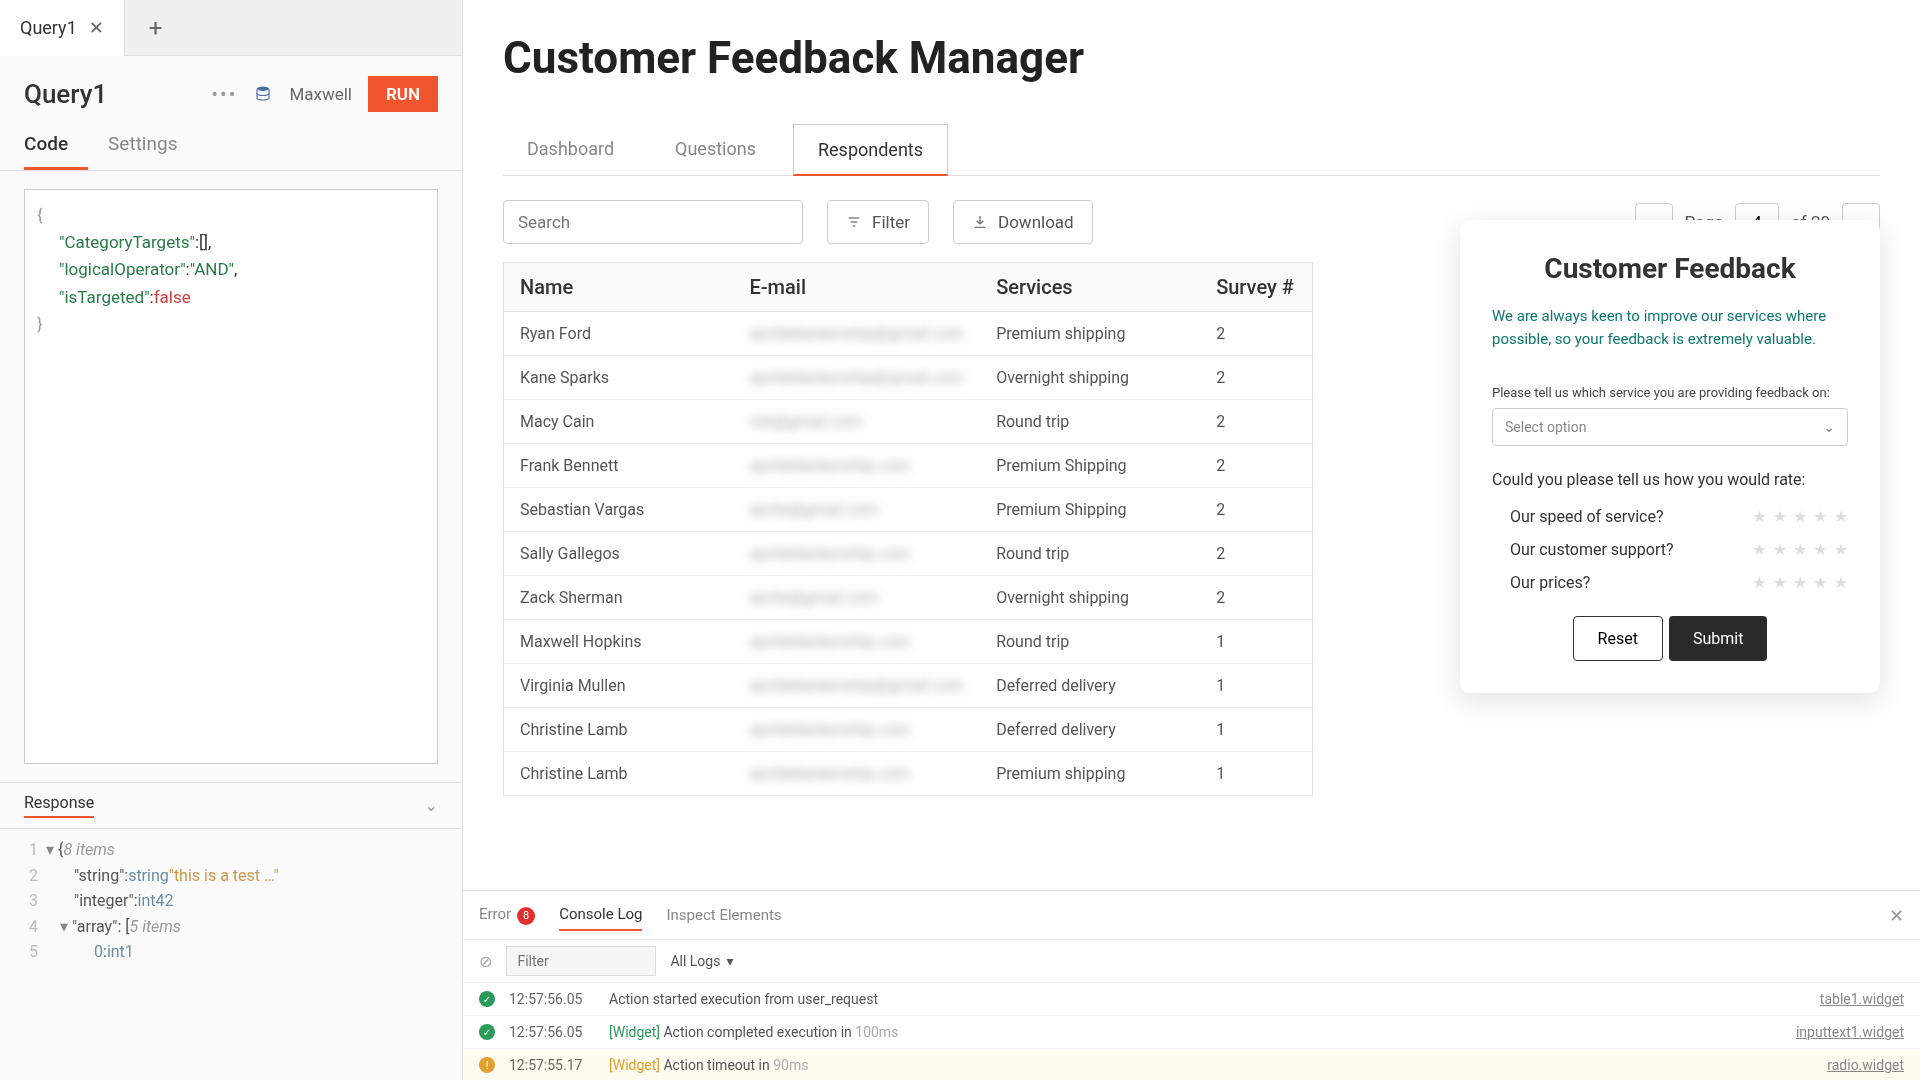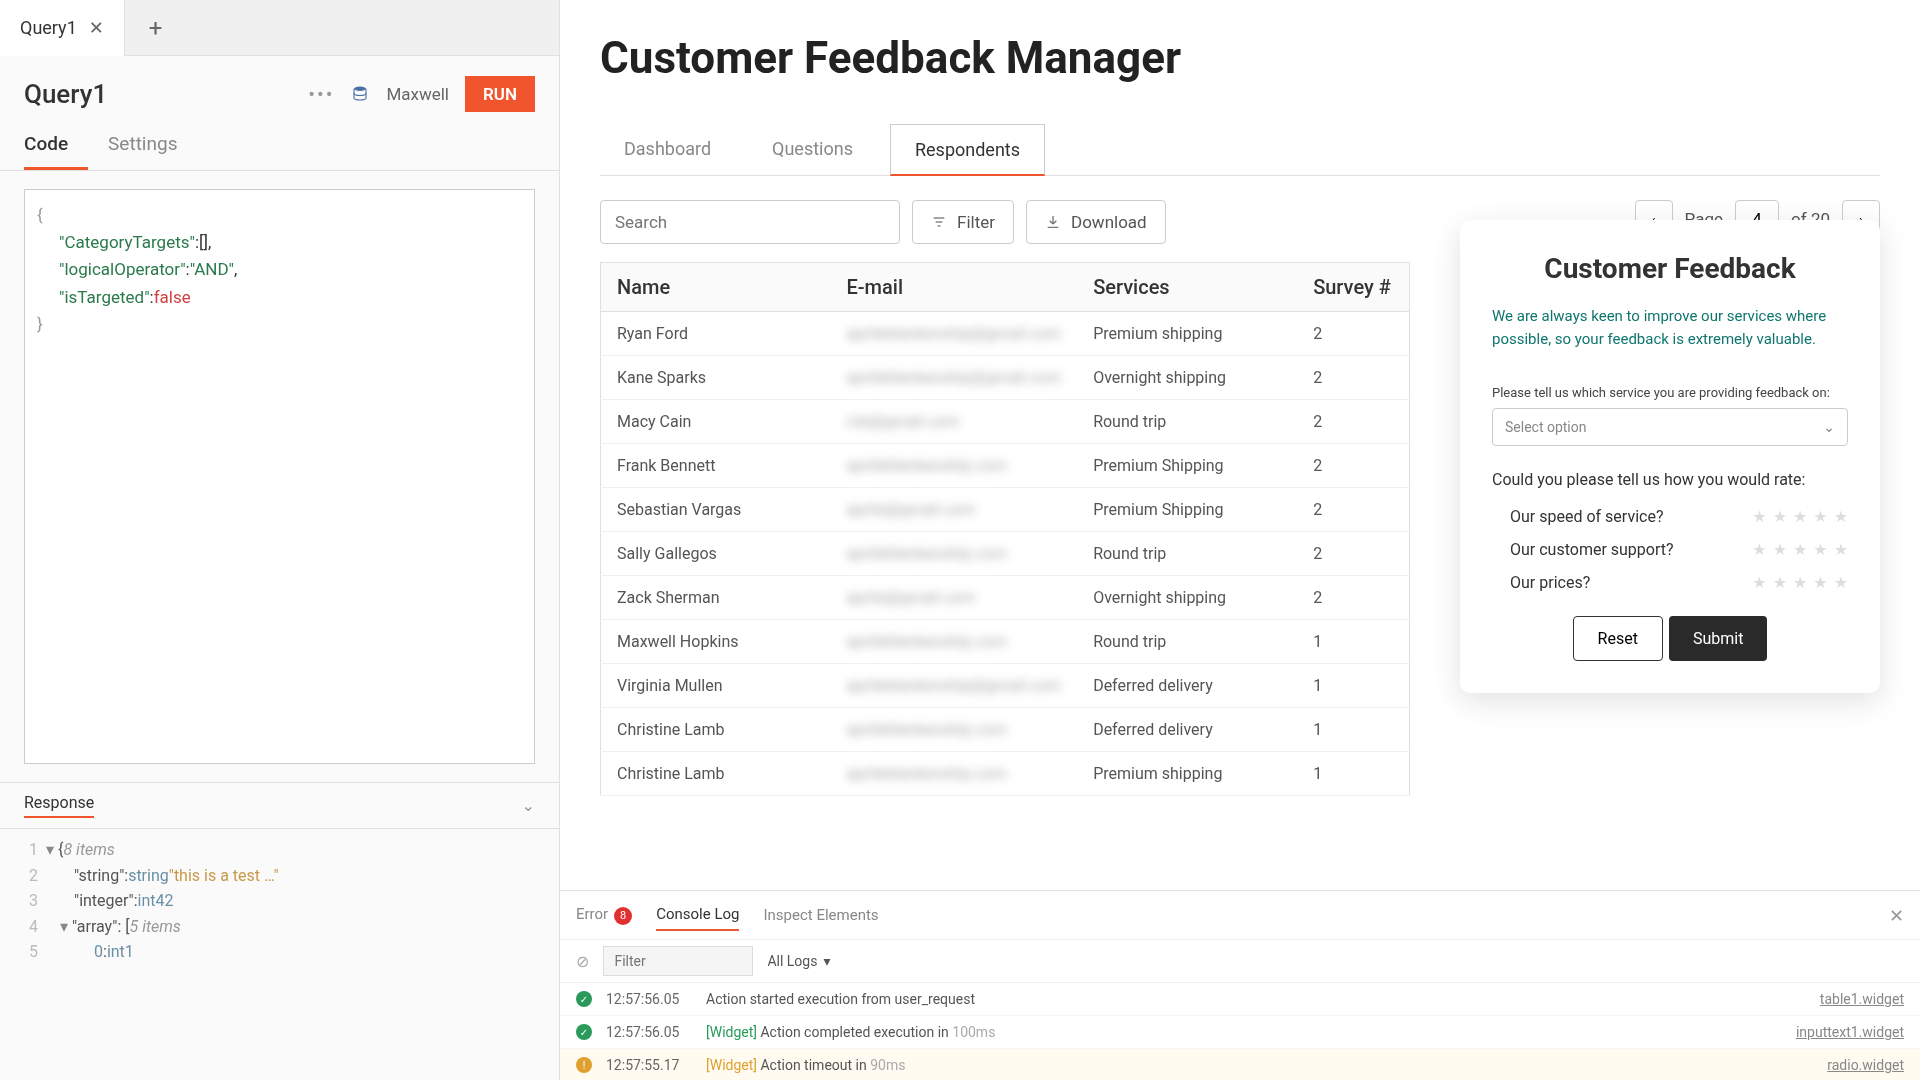--- a/index.html
+++ b/index.html
@@ -1,18 +1,18 @@
 <!DOCTYPE html>
 <html><head>
 <meta charset="utf-8">
 <style>
 *{box-sizing:border-box;margin:0;padding:0;font-family:-apple-system,BlinkMacSystemFont,"Segoe UI",Roboto,sans-serif}
 body{background:#fff;width:1920px;height:1080px;overflow:hidden;color:#333}
 .app{display:flex;height:100%}
-.left-panel{width:560px;border-right:1px solid #e0e0e0;display:flex;flex-direction:column;background:#fafafa}
+.left-panel{width:463px;border-right:1px solid #e0e0e0;display:flex;flex-direction:column;background:#fafafa}
 .tabs{display:flex;align-items:center;height:56px;background:#f0f0f0;border-bottom:1px solid #e0e0e0}
 .tab{display:flex;align-items:center;gap:12px;padding:0 20px;height:56px;background:#fff;border-right:1px solid #e0e0e0;font-size:18px;color:#333}
 .tab-close{color:#666;font-size:18px;cursor:pointer}
 .tab-add{padding:0 24px;font-size:24px;color:#666;cursor:pointer}
 .query-header{display:flex;align-items:center;justify-content:space-between;padding:20px 24px 8px}
 .query-title{font-size:26px;font-weight:500;color:#333}
 .query-actions{display:flex;align-items:center;gap:16px}
 .dots{color:#999;font-size:20px;letter-spacing:2px}
 .db-icon{width:20px;height:20px;display:inline-flex;align-items:center;justify-content:center;color:#4a6fa5}
 .db-label{font-size:17px;color:#666}
@@ -36,21 +36,21 @@
 .hint{color:#999;font-style:italic}
 .tkey{color:#555}
 .ttype{color:#6a8fa5}
 .tstr{color:#c79a4a}
 .right-area{flex:1;display:flex;flex-direction:column;position:relative}
 .main-content{flex:1;padding:32px 40px;overflow:hidden}
 .page-title{font-size:44px;font-weight:700;color:#222;margin-bottom:40px}
 .nav-tabs{display:flex;gap:13px;border-bottom:1px solid #e0e0e0;margin-bottom:24px}
 .nav-tab{padding:14px 24px;font-size:18px;color:#888;cursor:pointer}
 .nav-tab.active{color:#333;border:1px solid #ccc;border-bottom:2px solid #f0552d;background:#fff;margin-bottom:-1px}
-.toolbar{display:flex;align-items:flex-start;gap:12px;margin-bottom:18px}
+.toolbar{display:flex;align-items:center;gap:24px;margin-bottom:18px}
 .search-input{width:300px;height:44px;border:1px solid #ccc;border-radius:4px;padding:0 14px;font-size:17px}
 .tool-btn{display:flex;align-items:center;gap:10px;height:44px;padding:0 18px;border:1px solid #ccc;border-radius:4px;background:#fff;font-size:17px;color:#555;cursor:pointer}
 .pagination{display:flex;align-items:center;gap:12px;margin-left:auto;font-size:17px;color:#555}
 .pg-btn{width:38px;height:38px;border:1px solid #ccc;border-radius:4px;background:#fff;display:flex;align-items:center;justify-content:center;cursor:pointer}
 .pg-input{width:44px;height:38px;border:1px solid #ccc;border-radius:4px;text-align:center;font-size:17px}
 .data-table{width:810px;border:1px solid #e0e0e0;border-collapse:collapse}
 .data-table th{text-align:left;padding:12px 16px;font-size:20px;font-weight:500;color:#333;border-bottom:1px solid #e0e0e0;background:#fafafa}
 .data-table td{padding:12px 16px;font-size:16px;color:#555;border-bottom:1px solid #f0f0f0}
 .blurred{filter:blur(5px);color:#aaa;user-select:none}
 .feedback-card{position:absolute;right:40px;top:220px;width:420px;background:#fff;border-radius:10px;box-shadow:0 8px 30px rgba(0,0,0,.12);padding:32px}

